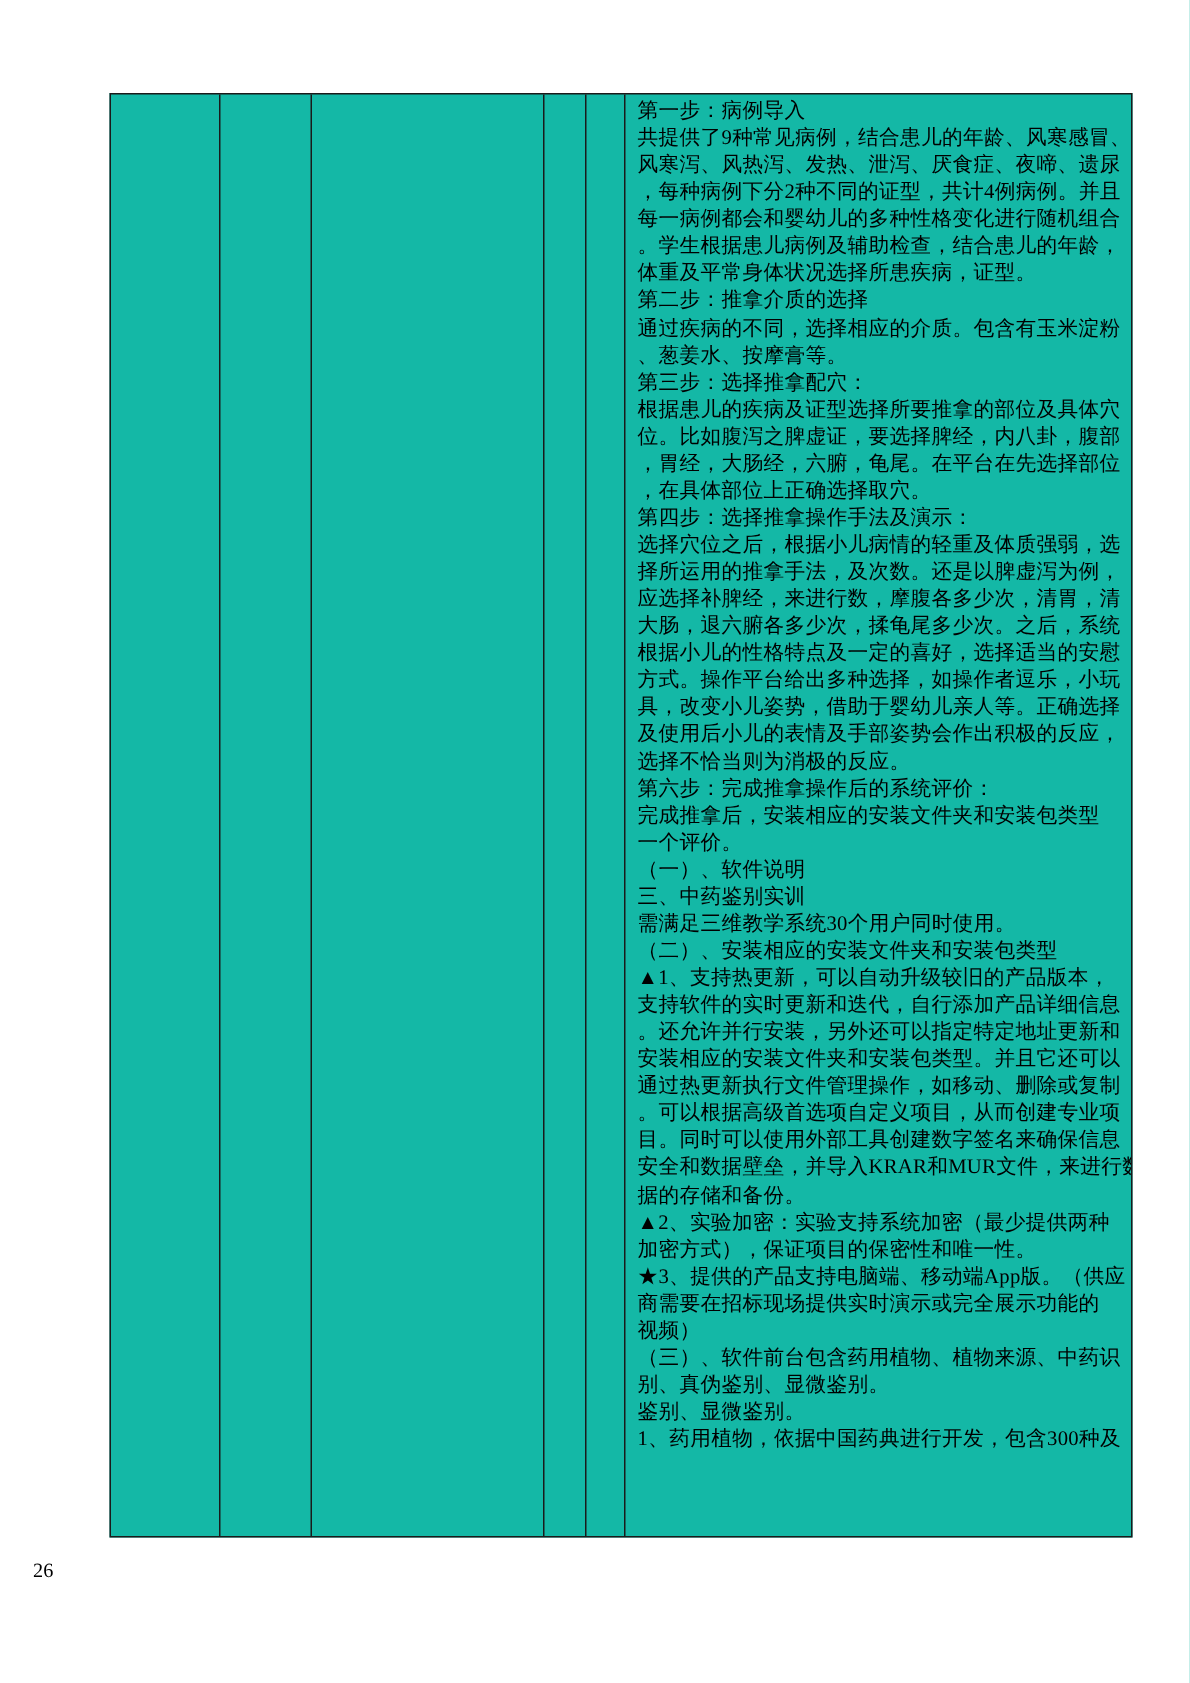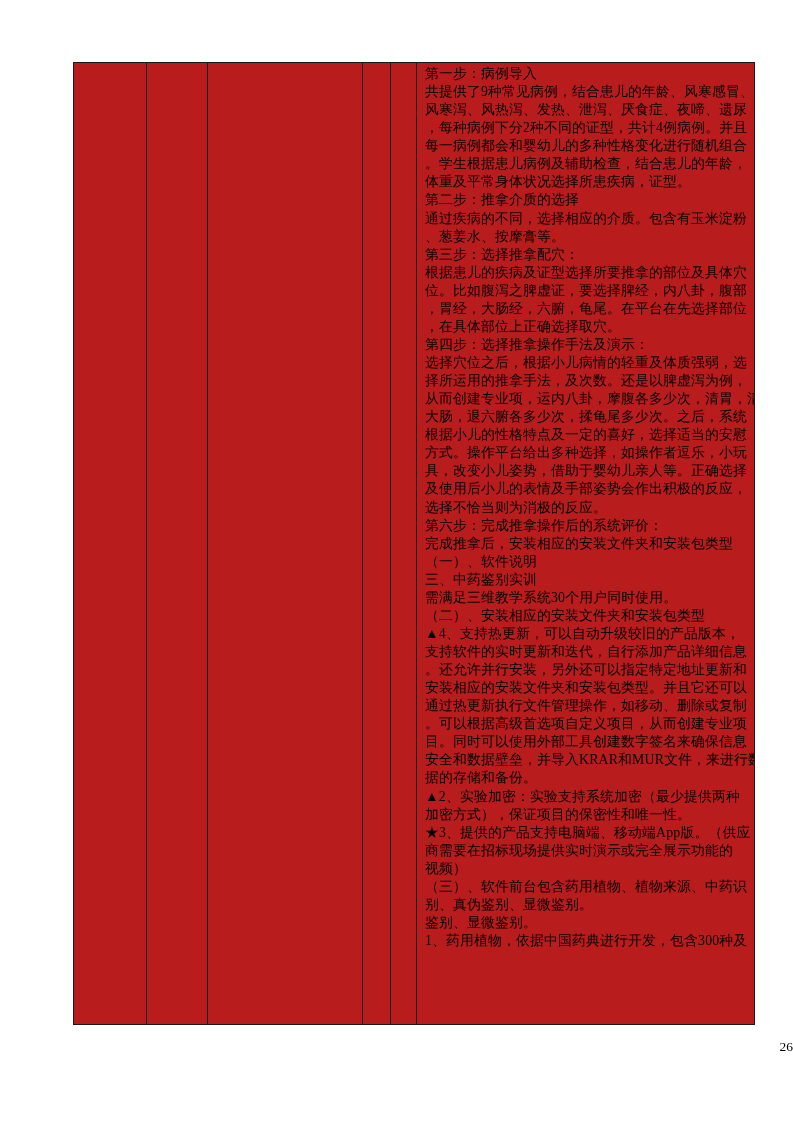--- a/index.html
+++ b/index.html
@@ -16,21 +16,21 @@
   }
   .doc-table {
     position: absolute;
     left: 73px;
     top: 62px;
     width: 682px;
     height: 963px;
     display: flex;
     border: 1px solid #1a1a1a;
     box-sizing: border-box;
-    background: #b91c1c;
+    background: #14b8a6;
   }
   .cell {
     box-sizing: border-box;
     border-right: 1px solid #1a1a1a;
     height: 100%;
   }
   .c1 { width: 73px; }
   .c2 { width: 61px; }
   .c3 { width: 155px; }
   .c4 { width: 28px; }
@@ -48,21 +48,21 @@
     letter-spacing: 0.2px;
   }
   .spec-line .seg-bold {
     font-weight: normal;
   }
   .page-number {
     position: absolute;
     top: 1039px;
     left: 0;
     width: 100%;
-    text-align: right;
+    text-align: left;
     font-size: 13.5px;
     padding-left: 22px;
     box-sizing: border-box;
   }
 </style>
 </head>
 <body>
 
 <div class="doc-table">
   <div class="cell c1"></div>
@@ -82,34 +82,35 @@
       <div class="spec-line"><span class="seg">通过疾病的不同，选择相应的介质。包含有玉米淀粉</span></div>
       <div class="spec-line"><span class="seg">、葱姜水、按摩膏等。</span></div>
       <div class="spec-line"><span class="seg">第三步：选择推拿配穴：</span></div>
       <div class="spec-line"><span class="seg">根据患儿的疾病及证型选择所要推拿的部位及具体穴</span></div>
       <div class="spec-line"><span class="seg">位。比如腹泻之脾虚证，要选择脾经，内八卦，腹部</span></div>
       <div class="spec-line"><span class="seg">，胃经，大肠经，六腑，龟尾。在平台在先选择部位</span></div>
       <div class="spec-line"><span class="seg">，在具体部位上正确选择取穴。</span></div>
       <div class="spec-line"><span class="seg">第四步：选择推拿操作手法及演示：</span></div>
       <div class="spec-line"><span class="seg">选择穴位之后，根据小儿病情的轻重及体质强弱，选</span></div>
       <div class="spec-line"><span class="seg">择所运用的推拿手法，及次数。还是以脾虚泻为例，</span></div>
-      <div class="spec-line"><span class="seg">从而创建专业项，运内八卦，摩腹各多少次，清胃，清</span></div>
+      <div class="spec-line"><span class="seg">应选择补脾经，来进行数，摩腹各多少次，清胃，清</span></div>
       <div class="spec-line"><span class="seg">大肠，退六腑各多少次，揉龟尾多少次。之后，系统</span></div>
       <div class="spec-line"><span class="seg">根据小儿的性格特点及一定的喜好，选择适当的安慰</span></div>
       <div class="spec-line"><span class="seg">方式。操作平台给出多种选择，如操作者逗乐，小玩</span></div>
       <div class="spec-line"><span class="seg">具，改变小儿姿势，借助于婴幼儿亲人等。正确选择</span></div>
       <div class="spec-line"><span class="seg">及使用后小儿的表情及手部姿势会作出积极的反应，</span></div>
       <div class="spec-line"><span class="seg">选择不恰当则为消极的反应。</span></div>
       <div class="spec-line"><span class="seg">第六步：完成推拿操作后的系统评价：</span></div>
       <div class="spec-line"><span class="seg">完成推拿后，安装相应的安装文件夹和安装包类型</span></div>
+      <div class="spec-line"><span class="seg">一个评价。</span></div>
       <div class="spec-line"><span class="seg">（一）、软件说明</span></div>
       <div class="spec-line"><span class="seg">三、中药鉴别实训</span></div>
       <div class="spec-line"><span class="seg">需满足三维教学系统30个用户同时使用。</span></div>
       <div class="spec-line"><span class="seg">（二）、安装相应的安装文件夹和安装包类型</span></div>
-      <div class="spec-line"><span class="seg">▲4、支持热更新，可以自动升级较旧的产品版本，</span></div>
+      <div class="spec-line"><span class="seg">▲1、支持热更新，可以自动升级较旧的产品版本，</span></div>
       <div class="spec-line"><span class="seg">支持软件的实时更新和迭代，自行添加产品详细信息</span></div>
       <div class="spec-line"><span class="seg">。还允许并行安装，另外还可以指定特定地址更新和</span></div>
       <div class="spec-line"><span class="seg">安装相应的安装文件夹和安装包类型。并且它还可以</span></div>
       <div class="spec-line"><span class="seg">通过热更新执行文件管理操作，如移动、删除或复制</span></div>
       <div class="spec-line"><span class="seg">。可以根据高级首选项自定义项目，从而创建专业项</span></div>
       <div class="spec-line"><span class="seg">目。同时可以使用外部工具创建数字签名来确保信息</span></div>
       <div class="spec-line"><span class="seg">安全和数据壁垒，并导入KRAR和MUR文件，来进行数</span></div>
       <div class="spec-line"><span class="seg">据的存储和备份。</span></div>
       <div class="spec-line"><span class="seg">▲2、实验加密：实验支持系统加密（最少提供两种</span></div>
       <div class="spec-line"><span class="seg">加密方式），保证项目的保密性和唯一性。</span></div>

